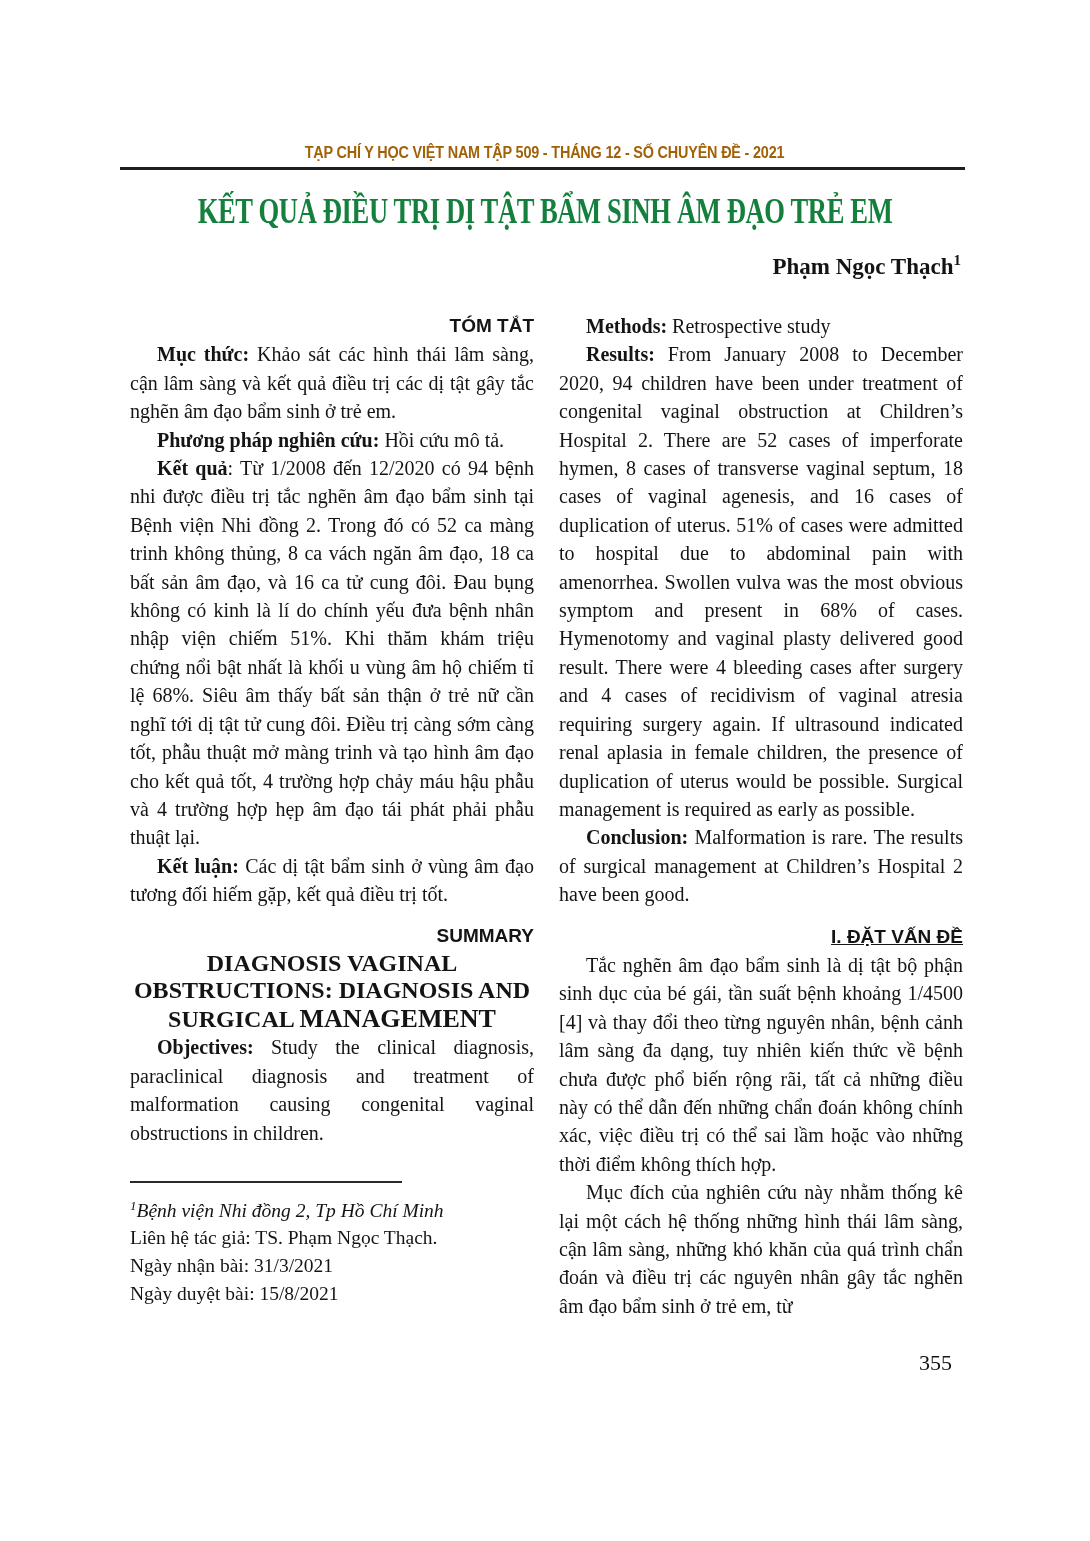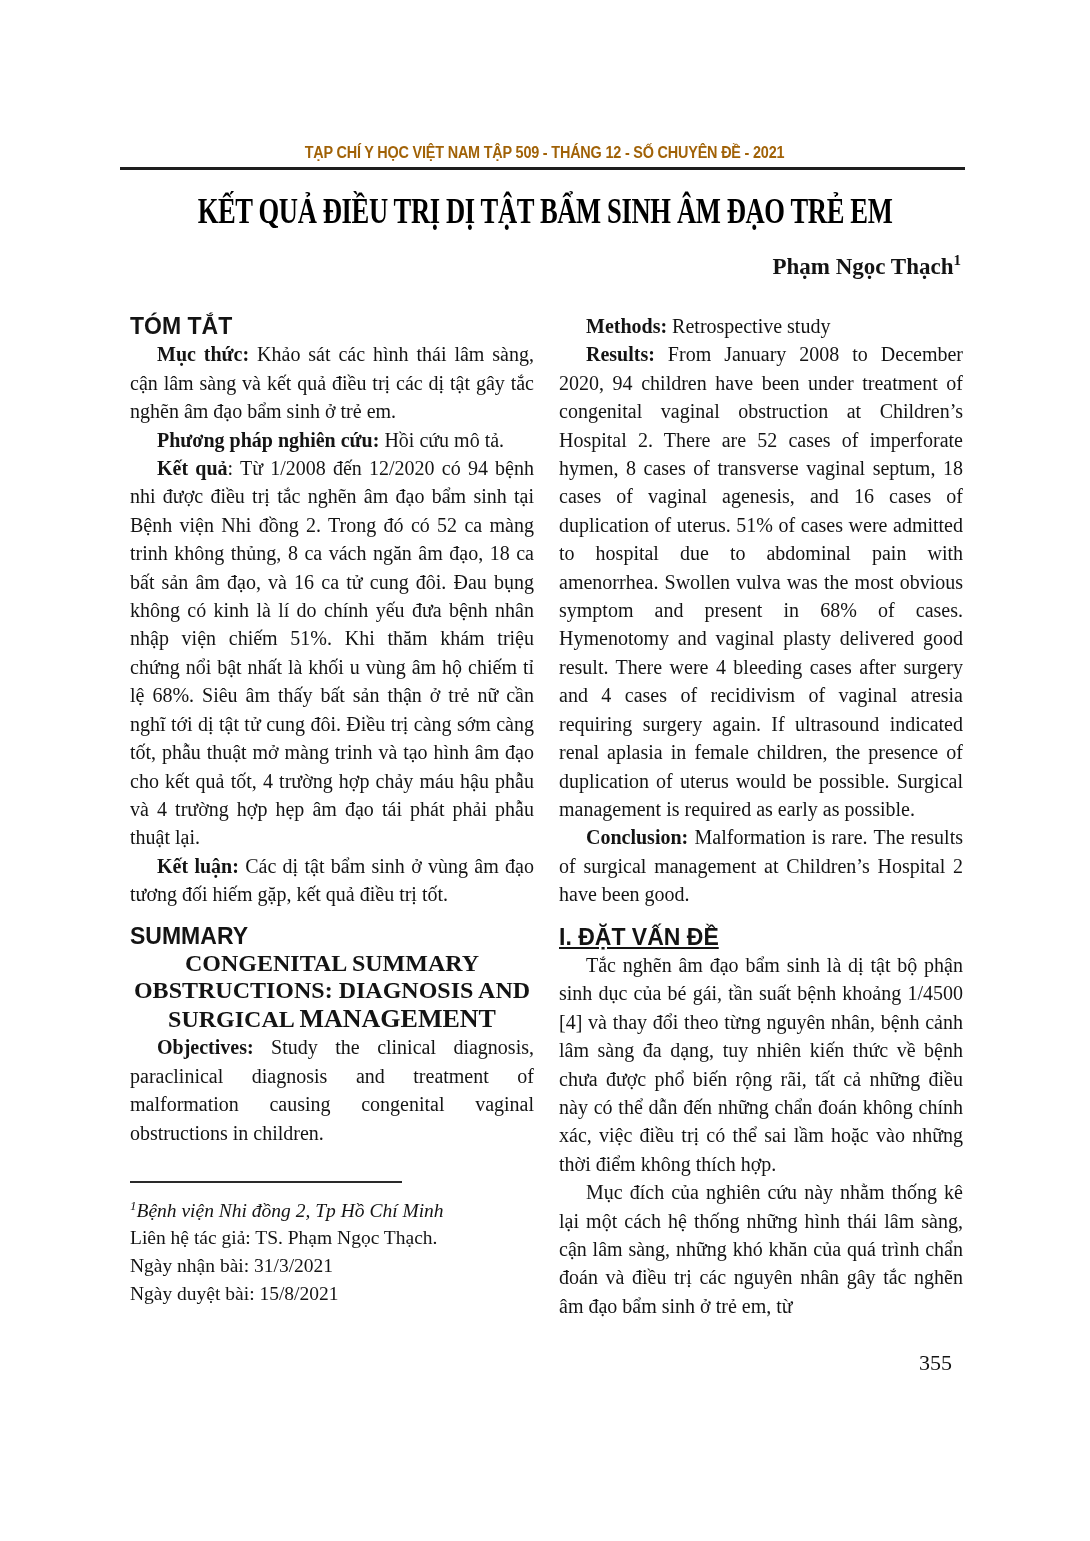--- a/index.html
+++ b/index.html
@@ -24,42 +24,42 @@
   .condensed { display:inline-block; transform:scaleX(0.9); transform-origin:center; white-space:nowrap; }
   .header-rule {
     position:absolute; top:167px; left:120px; width:845px; height:3px;
     background:#1e1e1e;
   }
 
   
   .article-title {
     position:absolute; top:192px; left:0; width:100%;
     margin:0; text-align:center;
-    font-weight:bold; font-size:35px; color:#000000;
+    font-weight:bold; font-size:35px; color:#15803d;
   }
   .condensed-title { display:inline-block; transform:scaleX(0.76); transform-origin:center; white-space:nowrap; letter-spacing:-0.5px; }
   .author-line {
     position:absolute; top:252px; right:129px;
     font-weight:bold; font-size:23px;
   }
   .author-line sup { font-size:15px; }
 
   
   .columns {
     position:absolute; top:312px; left:130px; width:834px;
     display:flex; column-gap:25px;
   }
   .col { flex:0 0 404px; width:404px; font-size:20px; line-height:28.4px; text-align:justify; }
   .para { margin:0; text-indent:27px; }
   .para b { font-weight:bold; }
 
   .sec-heading {
     font-family:"Liberation Sans", sans-serif;
-    font-weight:bold; font-size:23px; line-height:28.4px;
-    text-align:left; text-indent:0;
+    font-weight:bold; font-size:19px; line-height:28.4px;
+    text-align:right; text-indent:0;
   }
   .summary-heading { margin-top:13px; }
   .intro-heading { margin-top:14px;text-decoration:underline; }
 
   .sum-title {
     text-align:center; font-weight:bold; font-size:24px; line-height:27.5px;
     text-indent:0; margin:0;
   }
   .caps-small { font-size:26px; }
 
@@ -102,21 +102,21 @@
 
       <p class="para"><b>Phương pháp nghiên cứu:</b><span> Hồi cứu mô tả.</span></p>
 
       <p class="para"><b>Kết quả</b><span>: Từ 1/2008 đến 12/2020 có 94 bệnh nhi được điều trị tắc nghẽn âm đạo bẩm sinh tại Bệnh viện Nhi đồng 2. Trong đó có 52 ca màng trinh không thủng, 8 ca vách ngăn âm đạo, 18 ca bất sản âm đạo, và 16 ca tử cung đôi. Đau bụng không có kinh là lí do chính yếu đưa bệnh nhân nhập viện chiếm 51%. Khi thăm khám triệu chứng nổi bật nhất là khối u vùng âm hộ chiếm tỉ lệ 68%. Siêu âm thấy bất sản thận ở trẻ nữ cần nghĩ tới dị tật tử cung đôi. Điều trị càng sớm càng tốt, phẫu thuật mở màng trinh và tạo hình âm đạo cho kết quả tốt, 4 trường hợp chảy máu hậu phẫu và 4 trường hợp hẹp âm đạo tái phát phải phẫu thuật lại.</span></p>
 
       <p class="para"><b>Kết luận:</b><span> Các dị tật bẩm sinh ở vùng âm đạo tương đối hiếm gặp, kết quả điều trị tốt.</span></p>
 
       <div class="sec-heading summary-heading">SUMMARY</div>
 
       <div class="sum-title">
-        <div>CONGENITAL SUMMARY</div>
+        <div>DIAGNOSIS VAGINAL</div>
         <div>OBSTRUCTIONS: DIAGNOSIS AND</div>
         <div><span>SURGICAL</span> <span class="caps-small">MANAGEMENT</span></div>
       </div>
 
       <p class="para"><b>Objectives:</b><span> Study the clinical diagnosis, paraclinical diagnosis and treatment of malformation causing congenital vaginal obstructions in children.</span></p>
 
       <div class="footnote">
         <div class="fn-rule"></div>
         <div class="fn-line fn-affil"><i><sup>1</sup><span>Bệnh viện Nhi đồng 2, Tp Hồ Chí Minh</span></i></div>
         <div class="fn-line">Liên hệ tác giả: TS. Phạm Ngọc Thạch.</div>

